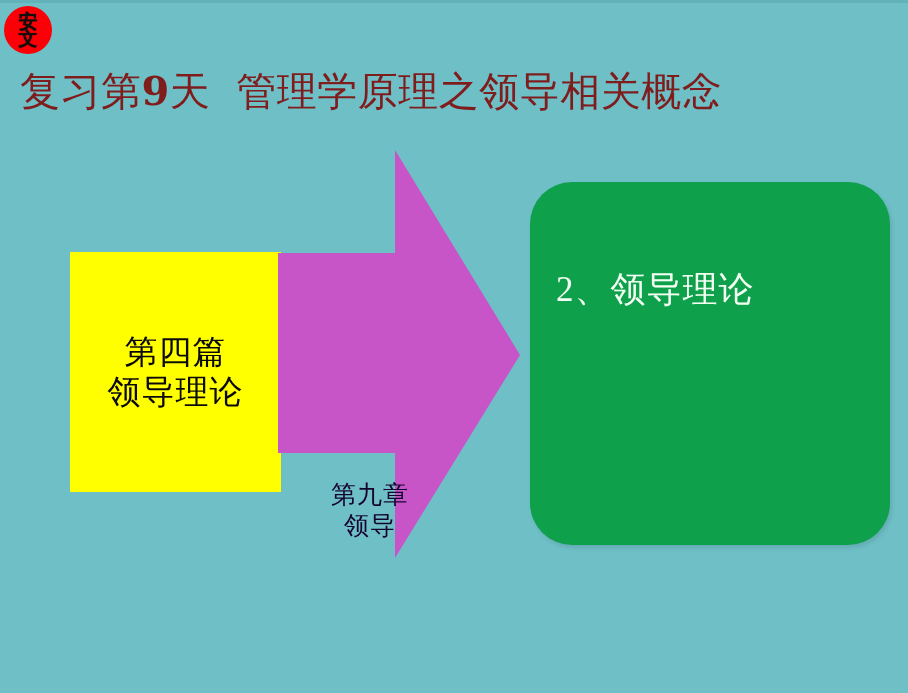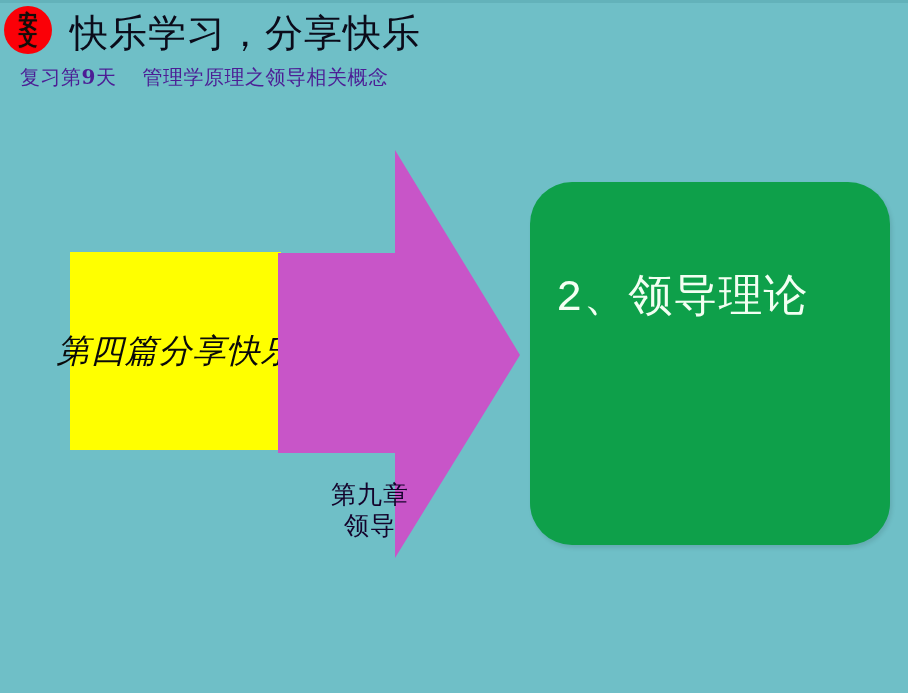--- a/index.html
+++ b/index.html
@@ -62,49 +62,48 @@
     font-size: 38px;
     color: #0b0b1a;
     font-family: "DejaVu Serif", "Liberation Serif", serif;
     white-space: nowrap;
     letter-spacing: 1px;
   }
   .title-line2 {
     position: absolute;
     left: 20px;
     top: 64px;
-    font-size: 20px;
-    color: #4c1d95;
+    font-size: 40px;
+    color: #7f1d1d;
     font-family: "DejaVu Serif", "Liberation Serif", serif;
     white-space: nowrap;
     letter-spacing: 0.5px;
     text-align: center;
   }
   .title-line2 .bold {
     font-weight: bold;
   }
   .title-line2 .gap {
     display: inline-block;
     width: 26px;
   }
 
   
   .yellow-box {
     position: absolute;
     left: 70px;
     top: 252px;
     width: 211px;
-    height: 198px;
+    height: 240px;
     background: #FFFF00;
     display: flex;
-    flex-direction: row;
+    flex-direction: column;
     align-items: center;
     justify-content: center;
     line-height: 1.22;
-    font-style: italic;
   }
   .yellow-box .ln {
     font-size: 33px;
     color: #0a0a0a;
     font-family: "DejaVu Serif", "Liberation Serif", serif;
     white-space: nowrap;
     letter-spacing: 1px;
   }
 
   
@@ -147,49 +146,48 @@
     width: 360px;
     height: 363px;
     background: #0EA04A;
     border-radius: 42px;
     box-shadow: 2px 3px 4px rgba(0,0,0,0.10);
   }
   .green-box .item {
     position: absolute;
     left: 26px;
     color: #F2FFF2;
-    font-size: 44px;
-    font-family: Liberation Mono, monospace;
+    font-size: 35px;
+    font-family: Liberation Serif, serif;
     white-space: nowrap;
     letter-spacing: 1px;
   }
   .green-box .item1 { top: 84px; }
   .green-box .item2 { top: 179px; }
 </style>
 </head>
 <body>
 
 <div id="slide">
 
   <div class="top-edge"></div>
 
   <div class="logo">
     <span>安</span>
     <span>文</span>
   </div>
 
-  <div class="title-line1">快乐学习，分享快乐</div>
 
   <div class="title-line2">
     <span>复习第</span><span class="bold">9</span><span>天</span><span class="gap"></span><span>管理学原理之领导相关概念</span>
   </div>
 
   <div class="yellow-box">
     <div class="ln">第四篇</div>
-    <div class="ln">分享快乐</div>
+    <div class="ln">领导理论</div>
   </div>
 
   <div class="arrow-wrap">
     <svg class="arrow-shape" viewBox="0 0 242 408" preserveAspectRatio="none">
       <polygon points="0,103 117,103 117,0 242,205 117,408 117,303 0,303" fill="#C855C8"></polygon>
     </svg>
     <div class="arrow-label">
       <span class="ln">第九章</span>
       <span class="ln">领导</span>
     </div>

